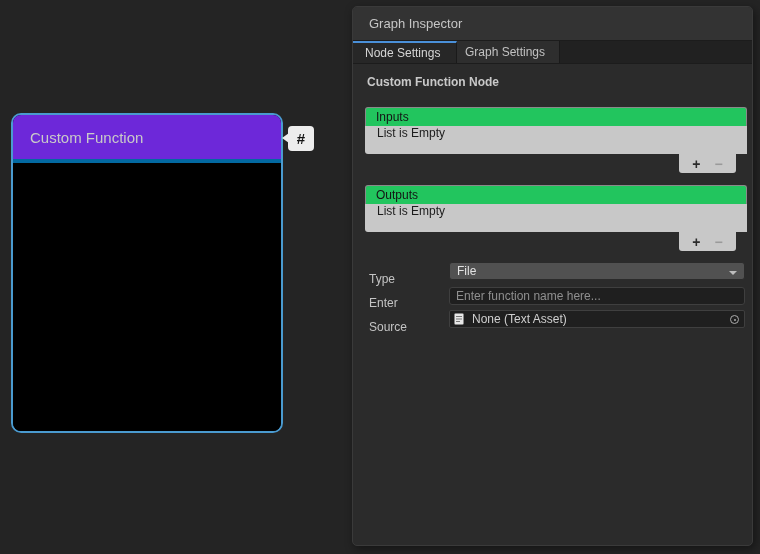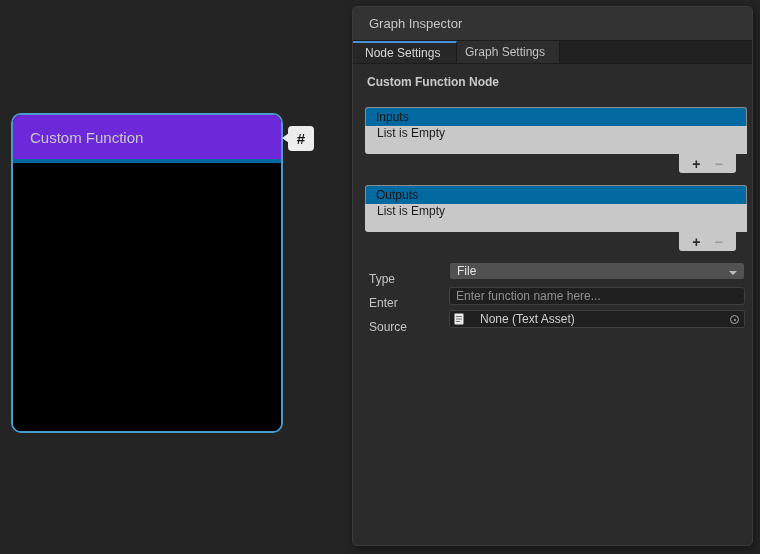--- a/index.html
+++ b/index.html
@@ -65,21 +65,21 @@
   .section-title {
     position:absolute; left:14px; top:68px;
     font-size:12px; font-weight:bold; color:#C9C9C9;
   }
 
   
   .rlist { position:absolute; left:12px; width:382px; height:66px; }
   .rlist.inputs  { top:100px; }
   .rlist.outputs { top:178px; }
   .rlist-header {
-    height:19px; background:#0369a1; border:1px solid #8A8A8A; border-bottom:none;
+    height:19px; background:#22c55e; border:1px solid #8A8A8A; border-bottom:none;
     border-radius:3px 3px 0 0;
     display:flex; align-items:center; padding-left:10px;
     font-size:12px; color:#141414;
   }
   .rlist-body {
     height:28px; background:#C8C8C8; border-radius:0 0 0 3px;
     display:flex; padding-left:12px;
     font-size:12px; color:#1C1C1C;
   }
   .rlist-footer {
@@ -119,21 +119,21 @@
   .text-field {
     width:296px; height:18px; background:#1F1F1F;
     border:1px solid #3F3F3F; border-radius:3px;
     color:#CFCFCF; font-size:12px; padding:0 6px;
     font-family:"Liberation Sans", sans-serif; outline:none;
   }
   .text-field::placeholder { color:#8F8F8F; opacity:1; }
 
   .objfield {
     height:18px; background:#1F1F1F; border:1px solid #3F3F3F; border-radius:2px;
-    display:flex; align-items:center; gap:16px; padding:0 20px 0 4px;
+    display:flex; align-items:center; gap:8px; padding:0 20px 0 4px;
     color:#CFCFCF; font-size:12px; cursor:pointer; position:relative;
   }
   .asset-icon { display:flex; align-items:center; }
   .picker {
     position:absolute; right:5px; top:4px; width:9px; height:9px;
     border:1px solid #ABABAB; border-radius:50%;
   }
   .picker::after {
     content:""; position:absolute; left:2.5px; top:2.5px;
     width:2px; height:2px; background:#ABABAB; border-radius:50%;

